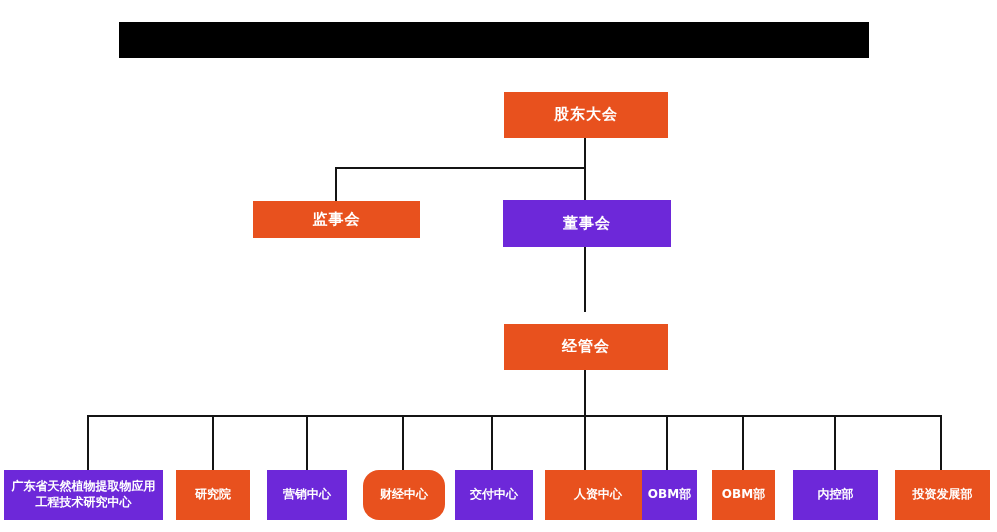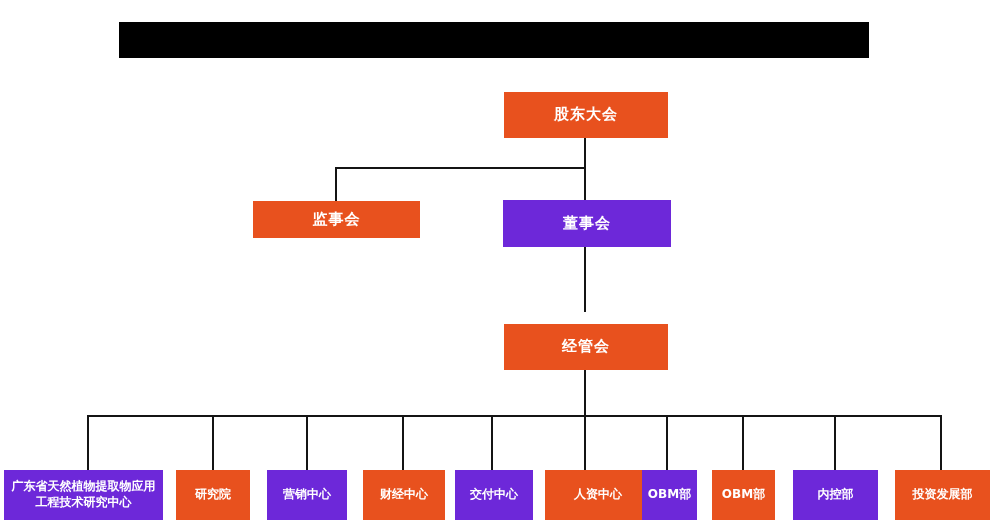--- a/index.html
+++ b/index.html
@@ -45,21 +45,21 @@
   .n-shareholders { left: 504px; top:  92px; width: 164px; height: 46px; }
   .n-supervisory  { left: 253px; top: 201px; width: 167px; height: 37px; }
   .n-board        { left: 503px; top: 200px; width: 168px; height: 47px; }
   .n-management   { left: 504px; top: 324px; width: 164px; height: 46px; }
 
   
   .dept { top: 470px; height: 50px; font-size: 12px; letter-spacing: 0; }
   .d0 { left:   4px; width: 159px; font-size: 12px; letter-spacing: 0; }
   .d1 { left: 176px; width:  74px; }
   .d2 { left: 267px; width:  80px; }
-  .d3 { left: 363px; width:  82px; }
+  .d3 { left: 363px; width:  82px; border-radius: 16px; }
   .d4 { left: 455px; width:  78px; }
   .d5 { left: 545px; width:  106px; }
   .d6 { left: 642px; width:  55px; }
   .d7 { left: 712px; width:  63px; }
   .d8 { left: 793px; width:  85px; }
   .d9 { left: 895px; width:  95px; }
 
   
   .line {
     position: absolute;

